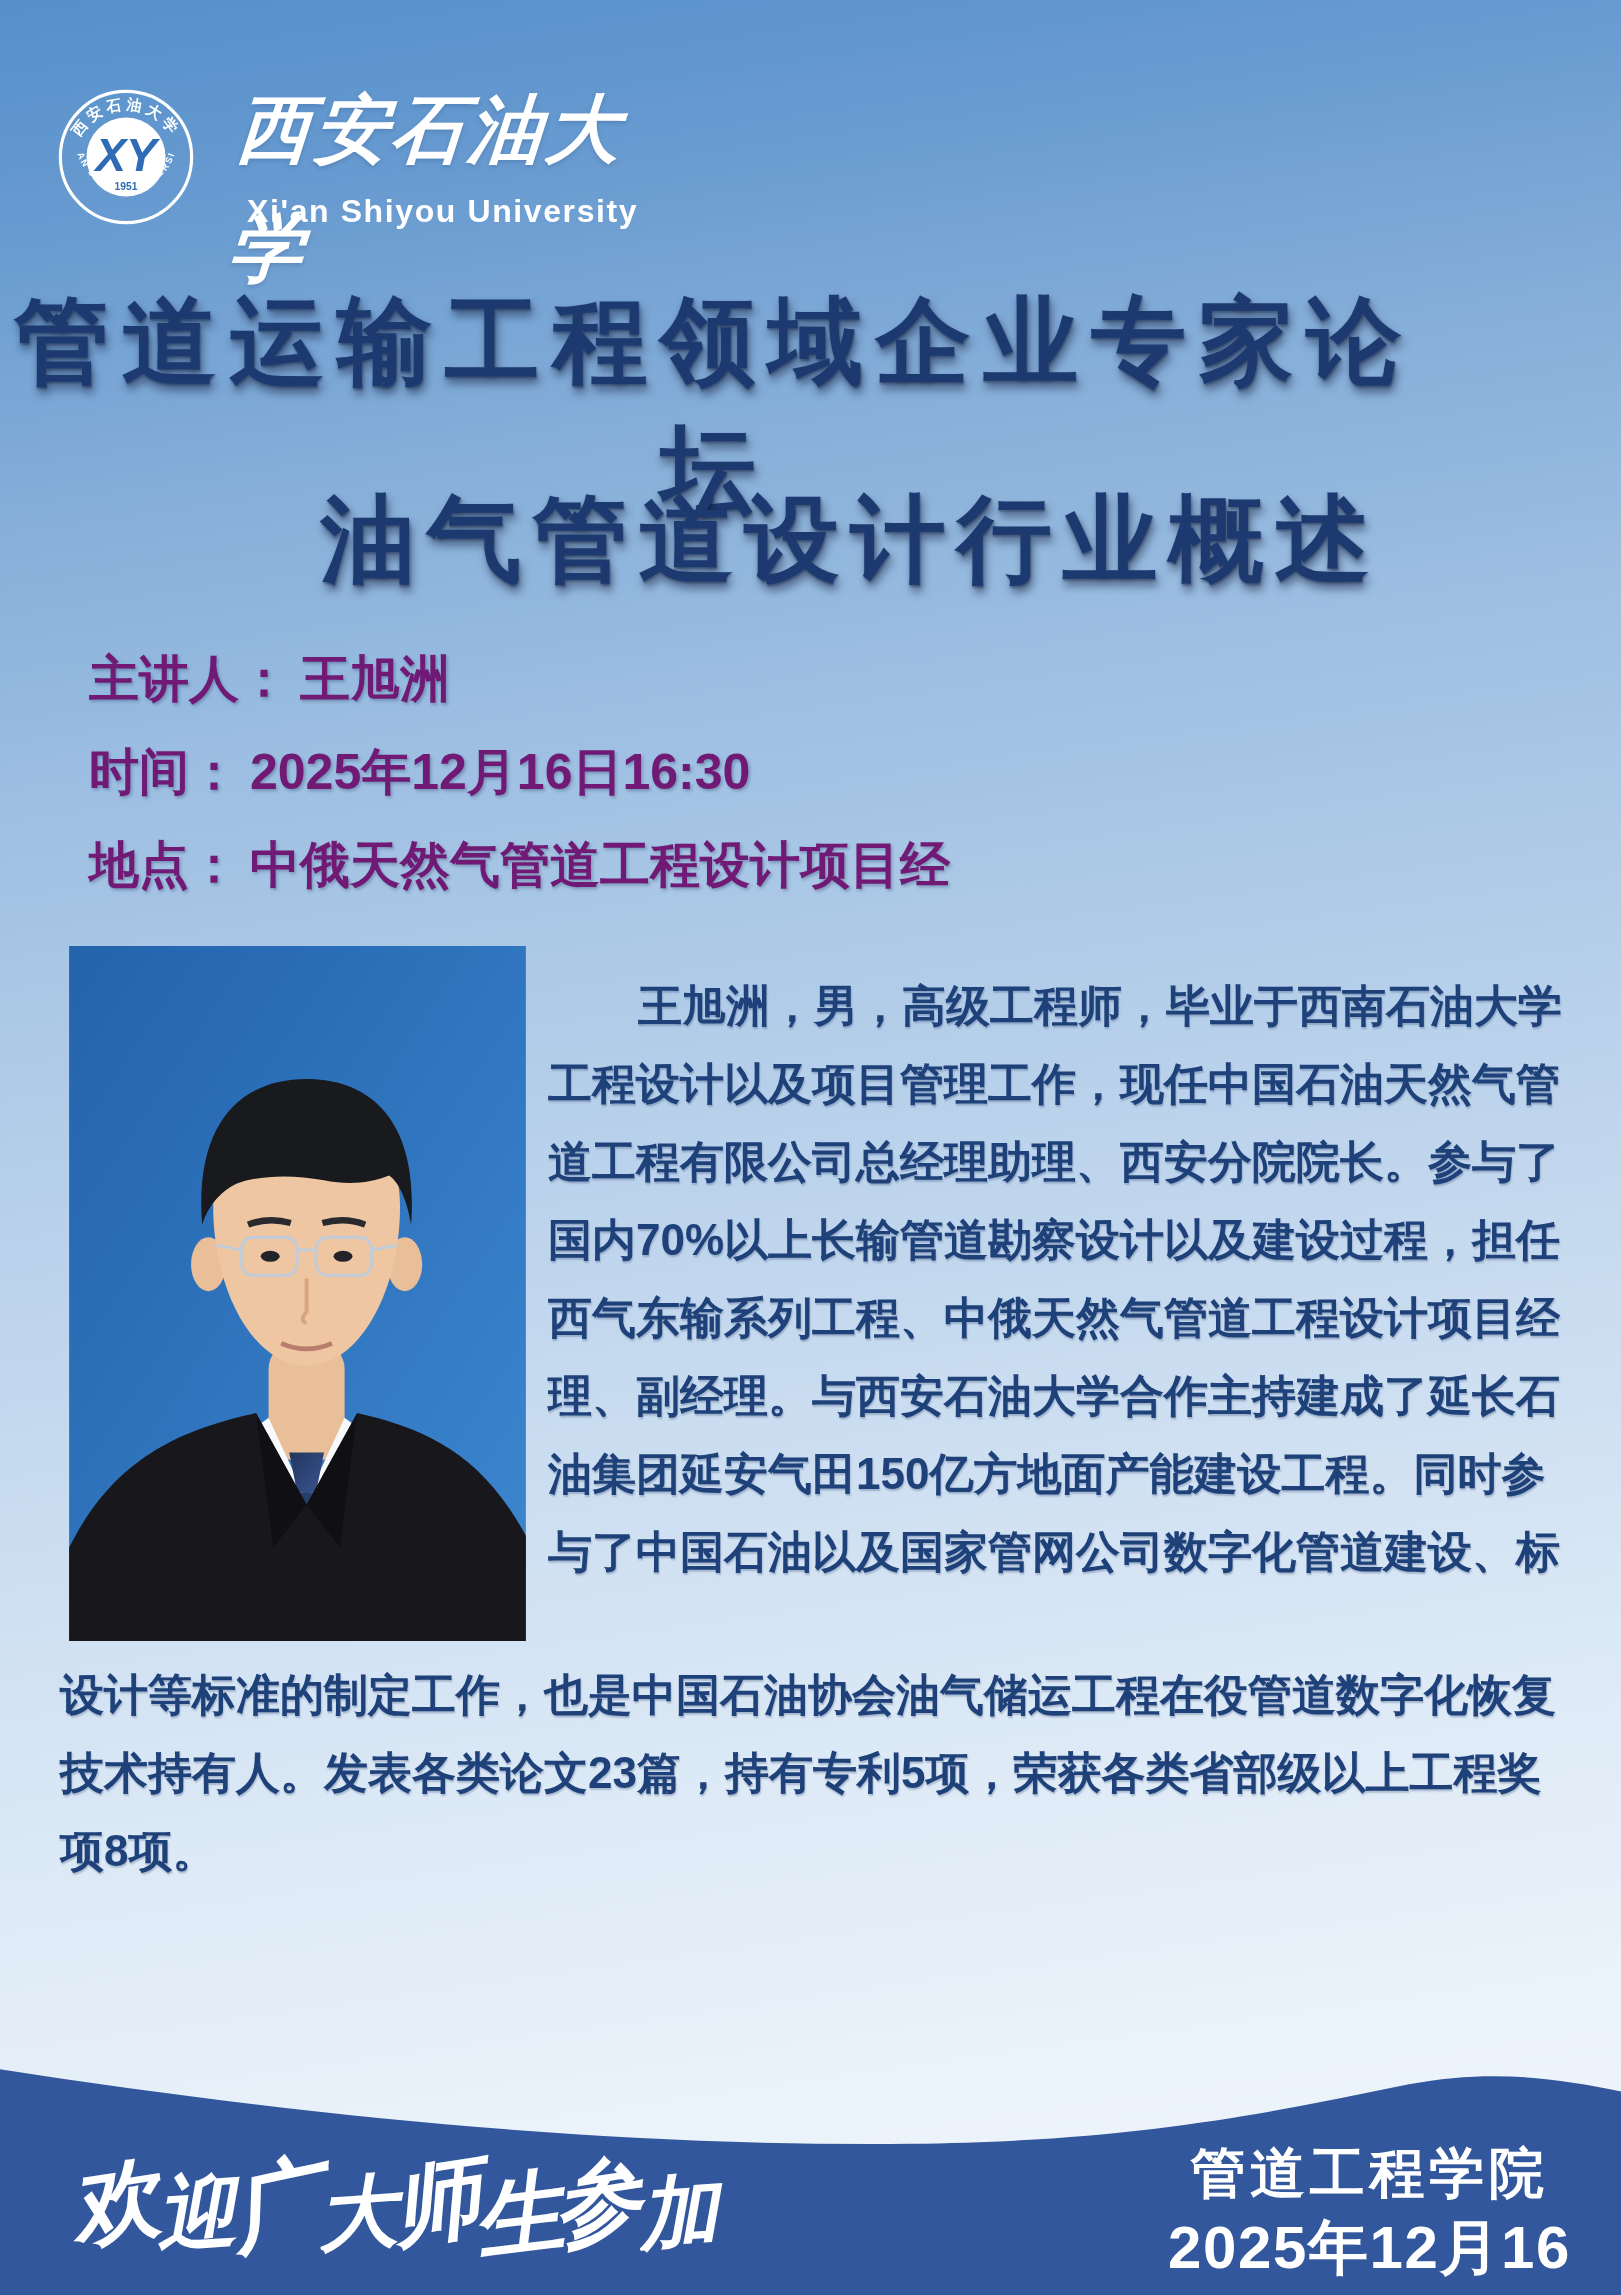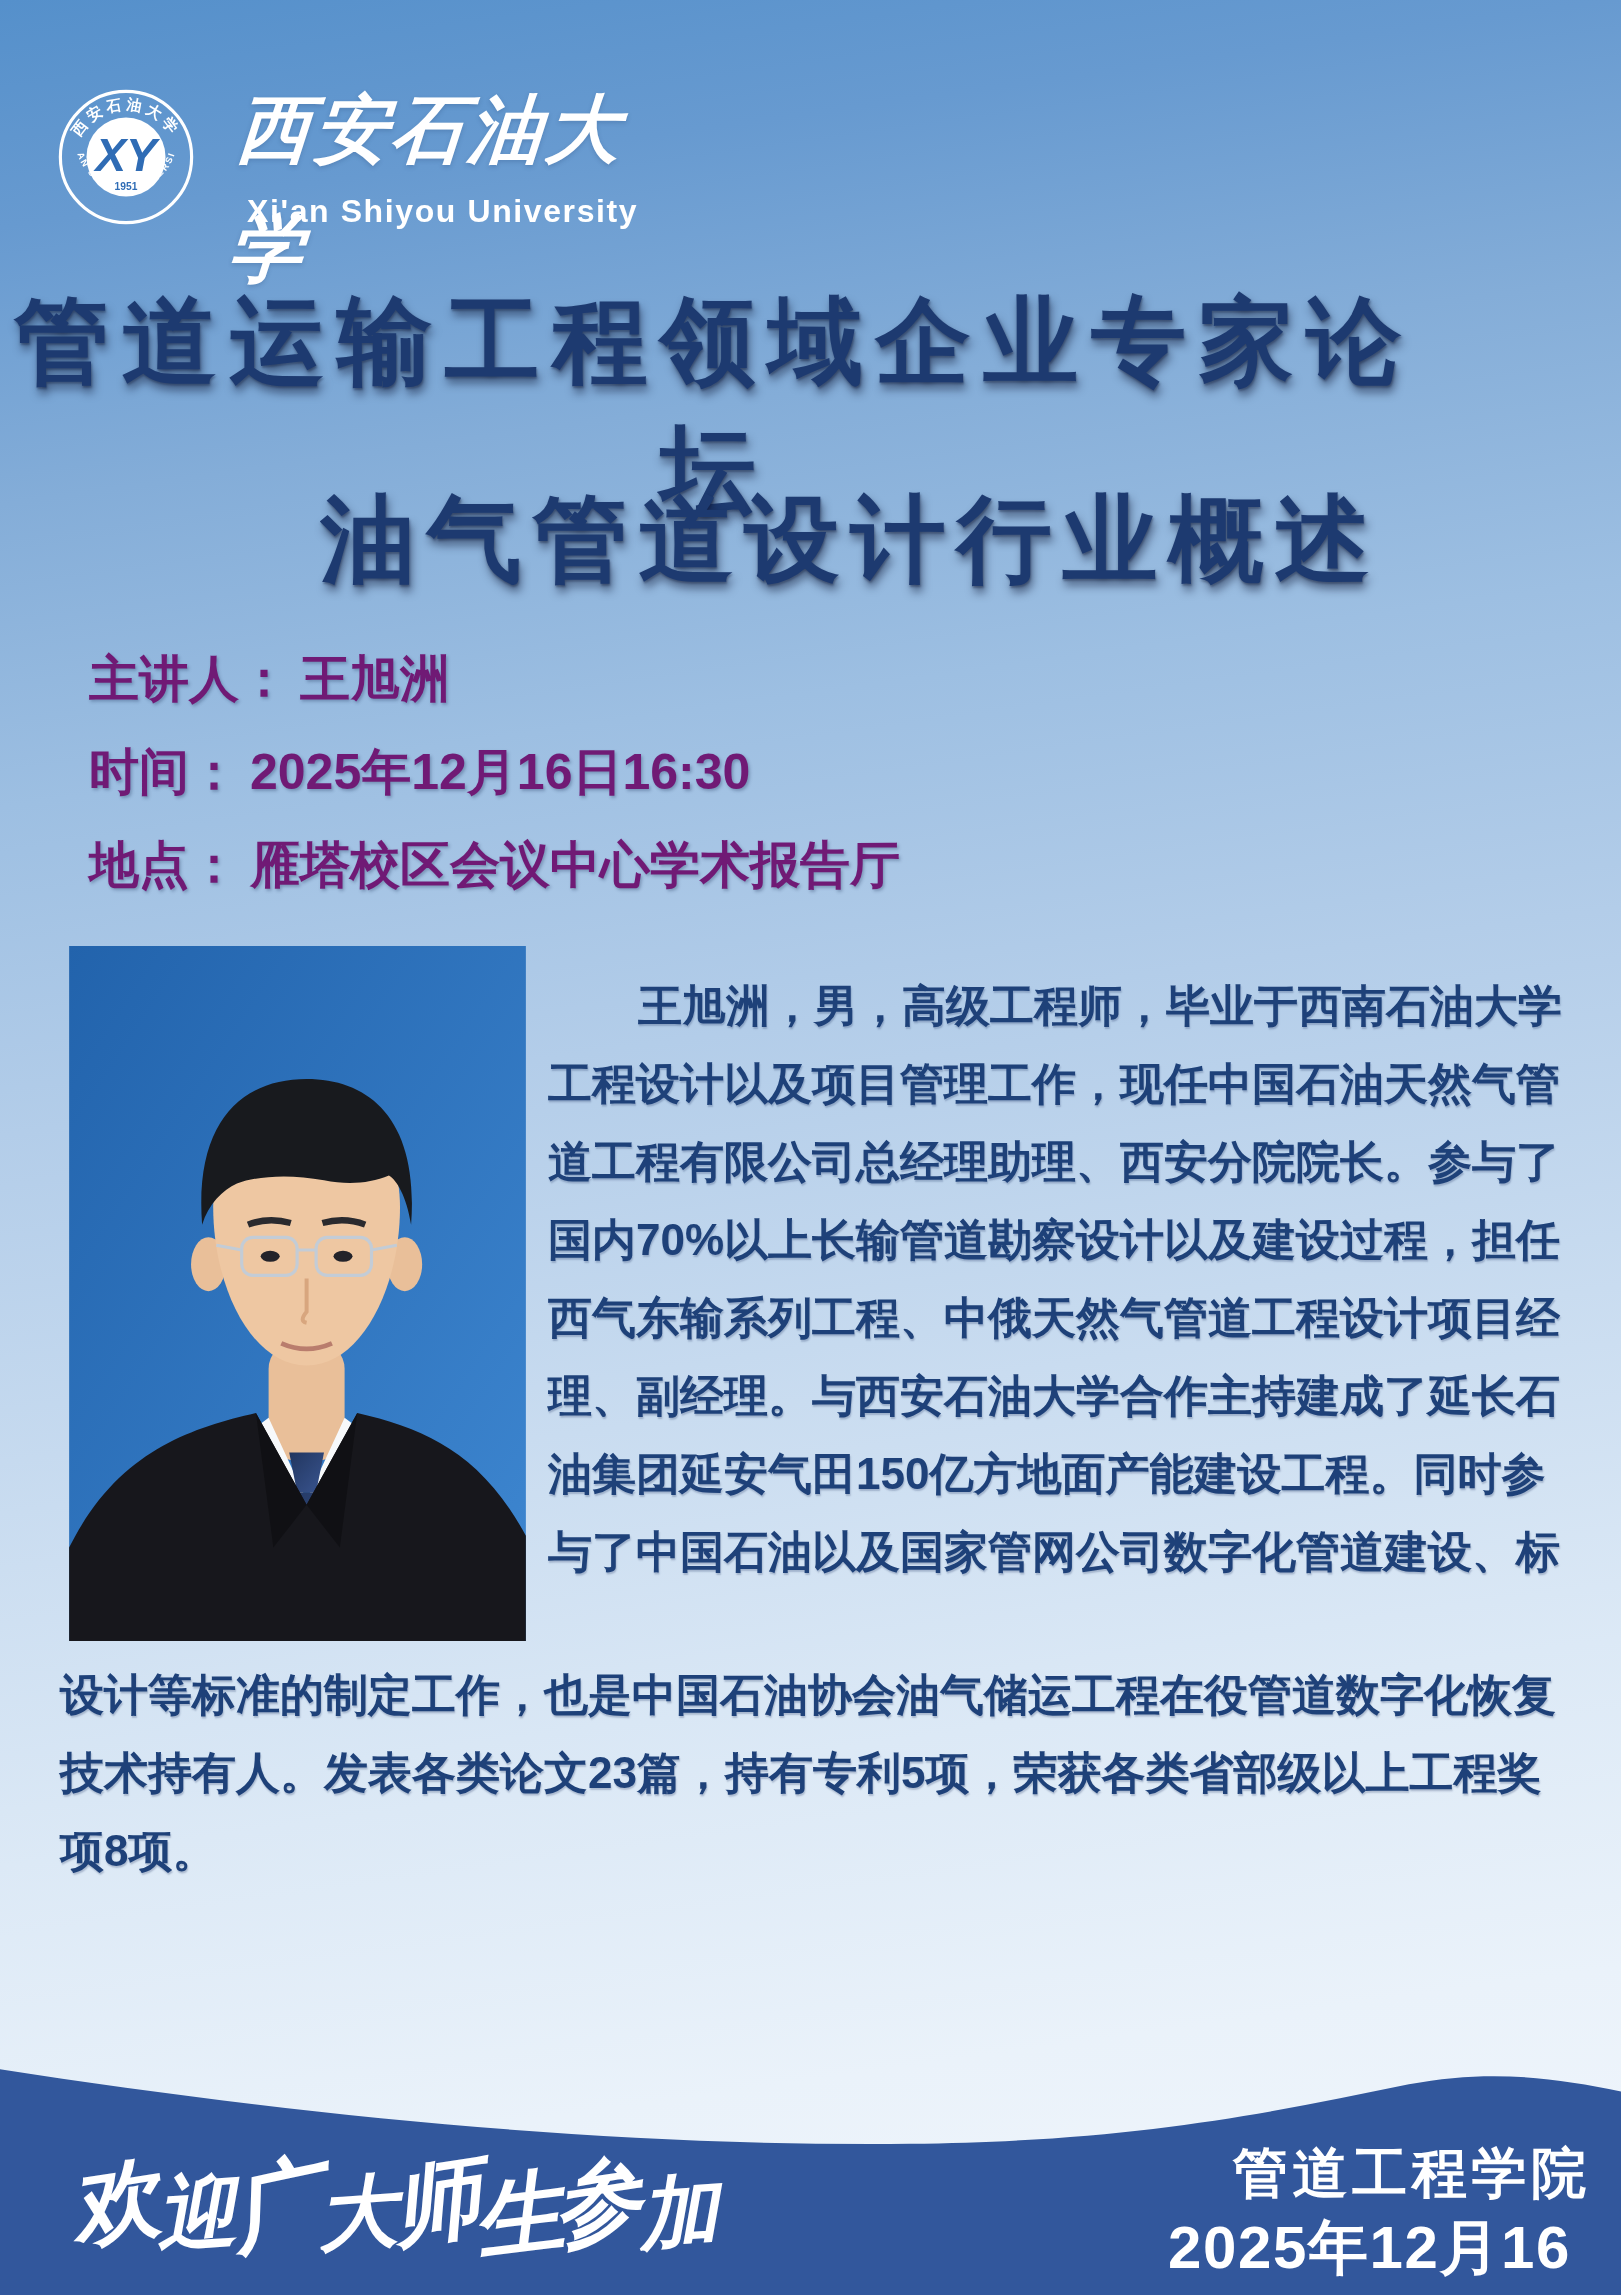--- a/index.html
+++ b/index.html
@@ -65,21 +65,21 @@
     font-size:85px;font-weight:bold;font-style:italic;line-height:119px;
     white-space:nowrap;
   }
   .cal-ch{display:inline-block;margin-right:-4.7px;}
   .cal-ch:nth-child(odd){transform:rotate(-9deg) translateY(-4.7px) scale(1.04);}
   .cal-ch:nth-child(even){transform:rotate(-4deg) translateY(6.3px) scale(.94);}
   .cal-ch:nth-child(3){transform:rotate(-12deg) translateY(-1.6px) scale(1.1);}
   .cal-ch:nth-child(6){transform:rotate(-7deg) translateY(8px) scale(1.05);}
 
   .college-block{left:1148px;top:2137px;width:443px;text-align:center;color:#ffffff;}
-  .college{font-size:55px;font-weight:900;letter-spacing:4.7px;line-height:73px;text-align:right;}
+  .college{font-size:55px;font-weight:900;letter-spacing:4.7px;line-height:73px;}
   .college-date{
     font-family:Liberation Sans, sans-serif;
     font-size:60px;font-weight:bold;line-height:76px;letter-spacing:1.6px;
   }
 </style>
 </head>
 <body>
 
 <svg class="abs seal" viewBox="0 0 172 172">
   <circle cx="86" cy="86" r="83" fill="none" stroke="#ffffff" stroke-width="4"></circle>
@@ -105,21 +105,21 @@
 <div class="abs title-lecture">油气管道设计行业概述</div>
 
 <div class="abs info">
   <div class="info-line">
     <span>主讲人：</span><span class="val">王旭洲</span>
   </div>
   <div class="info-line">
     <span>时间：</span><span class="val">2025年12月16日16:30</span>
   </div>
   <div class="info-line">
-    <span>地点：</span><span class="val">雁塔校区会议中心学术报告厅</span>
+    <span>地点：</span><span class="val">中俄天然气管道工程设计项目经</span>
   </div>
 </div>
 
 <svg class="abs photo" viewBox="0 0 577 878">
   <defs>
     <linearGradient id="pbg" x1="0" y1="0" x2="1" y2="1">
       <stop offset="0" stop-color="#2263ac"></stop>
       <stop offset="1" stop-color="#3e87d1"></stop>
     </linearGradient>
     <linearGradient id="tie" x1="0" y1="0" x2="1" y2="1">

